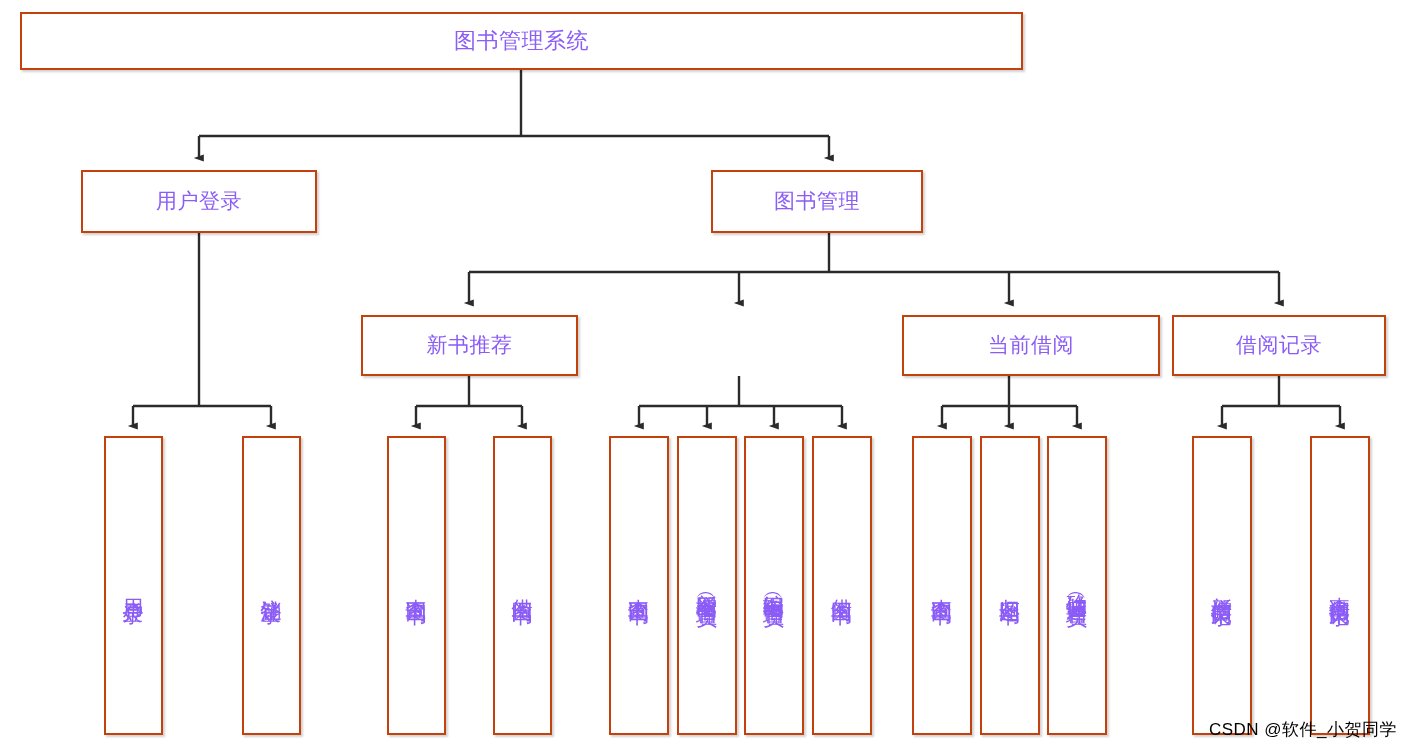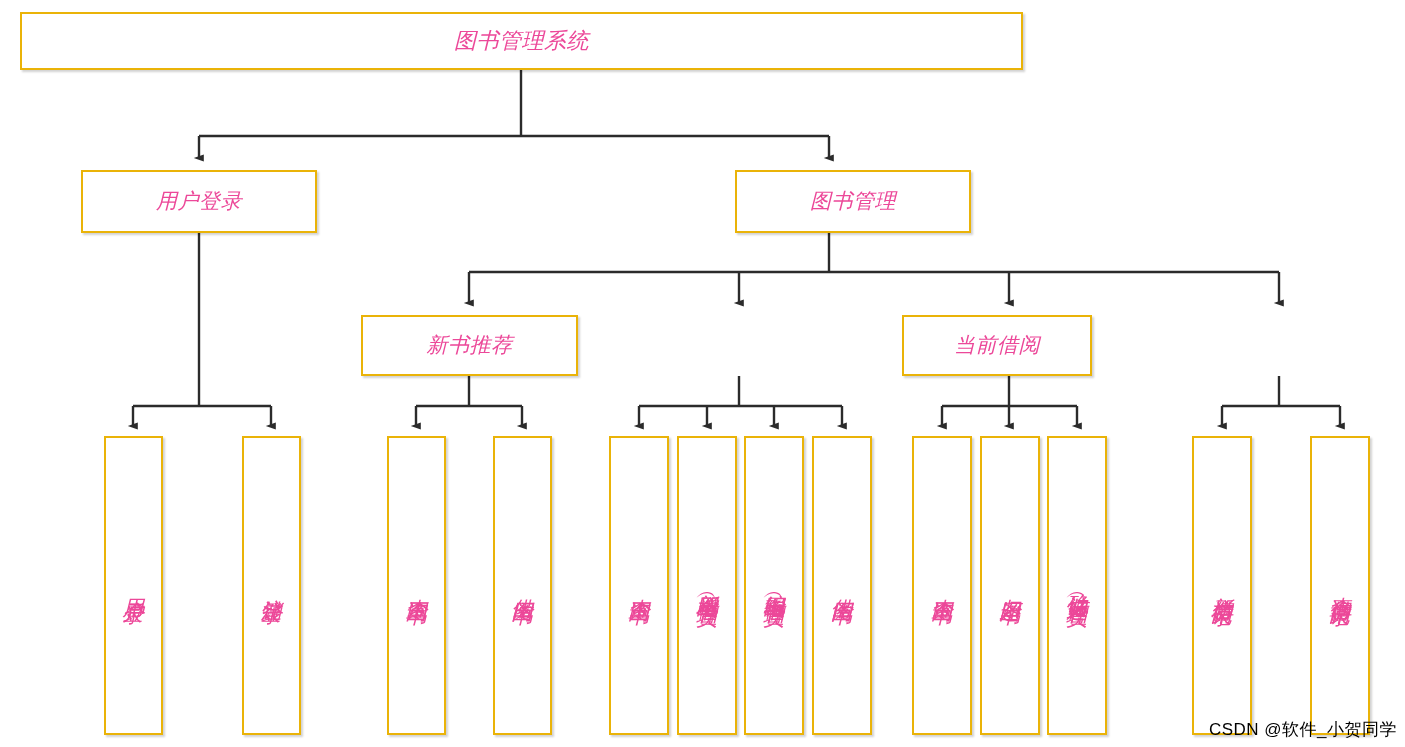--- a/index.html
+++ b/index.html
@@ -22,27 +22,26 @@
     left: 0;
     top: 0;
     width: 1405px;
     height: 747px;
     pointer-events: none;
   }
   .node {
     position: absolute;
     box-sizing: border-box;
     background: #ffffff;
-    border: 2px solid #eab308;
+    border: 2px solid #c2410c;
     display: flex;
     align-items: center;
     justify-content: center;
-    color: #ec4899;
+    color: #8b5cf6;
     box-shadow: 2px 2px 2px rgba(0,0,0,0.18);
-    font-style: italic;
   }
   .node .lbl {
     display: block;
     text-align: center;
     line-height: 1.18;
     letter-spacing: 0.5px;
   }
   .node.h .lbl {
     font-size: 21px;
   }
@@ -126,29 +125,32 @@
     </g>
   </svg>
 
   <div class="node root h" style="left:20px; top:12px; width:1003px; height:58px;">
     <span class="lbl">图书管理系统</span>
   </div>
 
   <div class="node h" style="left:81px; top:170px; width:236px; height:63px;">
     <span class="lbl">用户登录</span>
   </div>
-  <div class="node h" style="left:711px; top:170px; width:236px; height:63px;margin-left:24px;">
+  <div class="node h" style="left:711px; top:170px; width:212px; height:63px;">
     <span class="lbl">图书管理</span>
   </div>
 
   <div class="node h" style="left:361px; top:315px; width:217px; height:61px;">
     <span class="lbl">新书推荐</span>
   </div>
-  <div class="node h" style="left:902px; top:315px; width:190px; height:61px;">
+  <div class="node h" style="left:902px; top:315px; width:258px; height:61px;">
     <span class="lbl">当前借阅</span>
+  </div>
+  <div class="node h" style="left:1172px; top:315px; width:214px; height:61px;">
+    <span class="lbl">借阅记录</span>
   </div>
 
   <div class="node v" style="left:104px; top:436px; width:59px; height:299px;">
     <span class="lbl">用户登录</span>
   </div>
   <div class="node v" style="left:242px; top:436px; width:59px; height:299px;">
     <span class="lbl">注销登录</span>
   </div>
 
   <div class="node v" style="left:387px; top:436px; width:59px; height:299px;">

